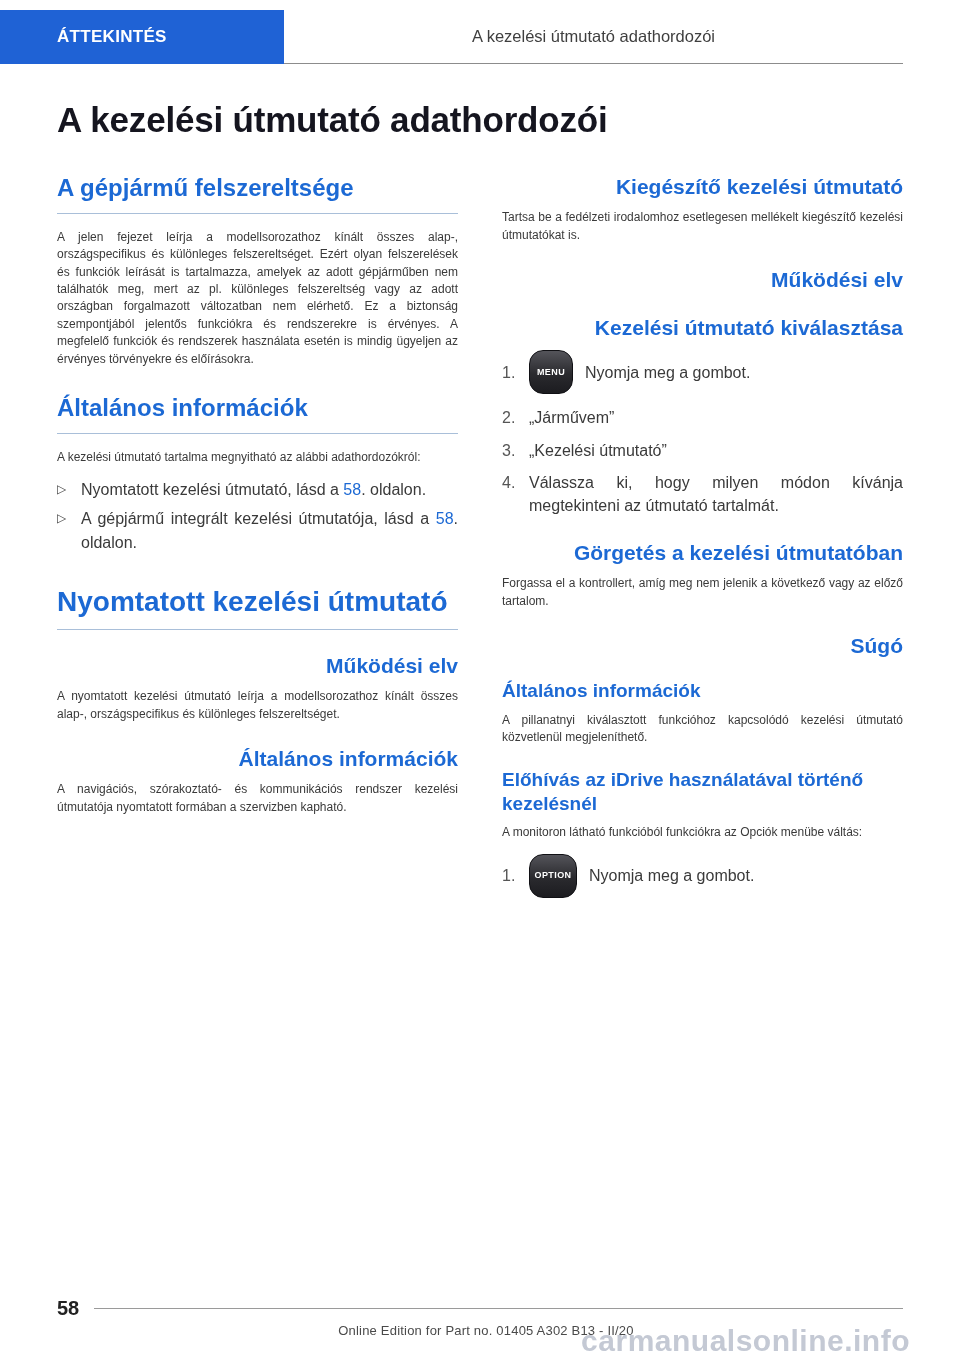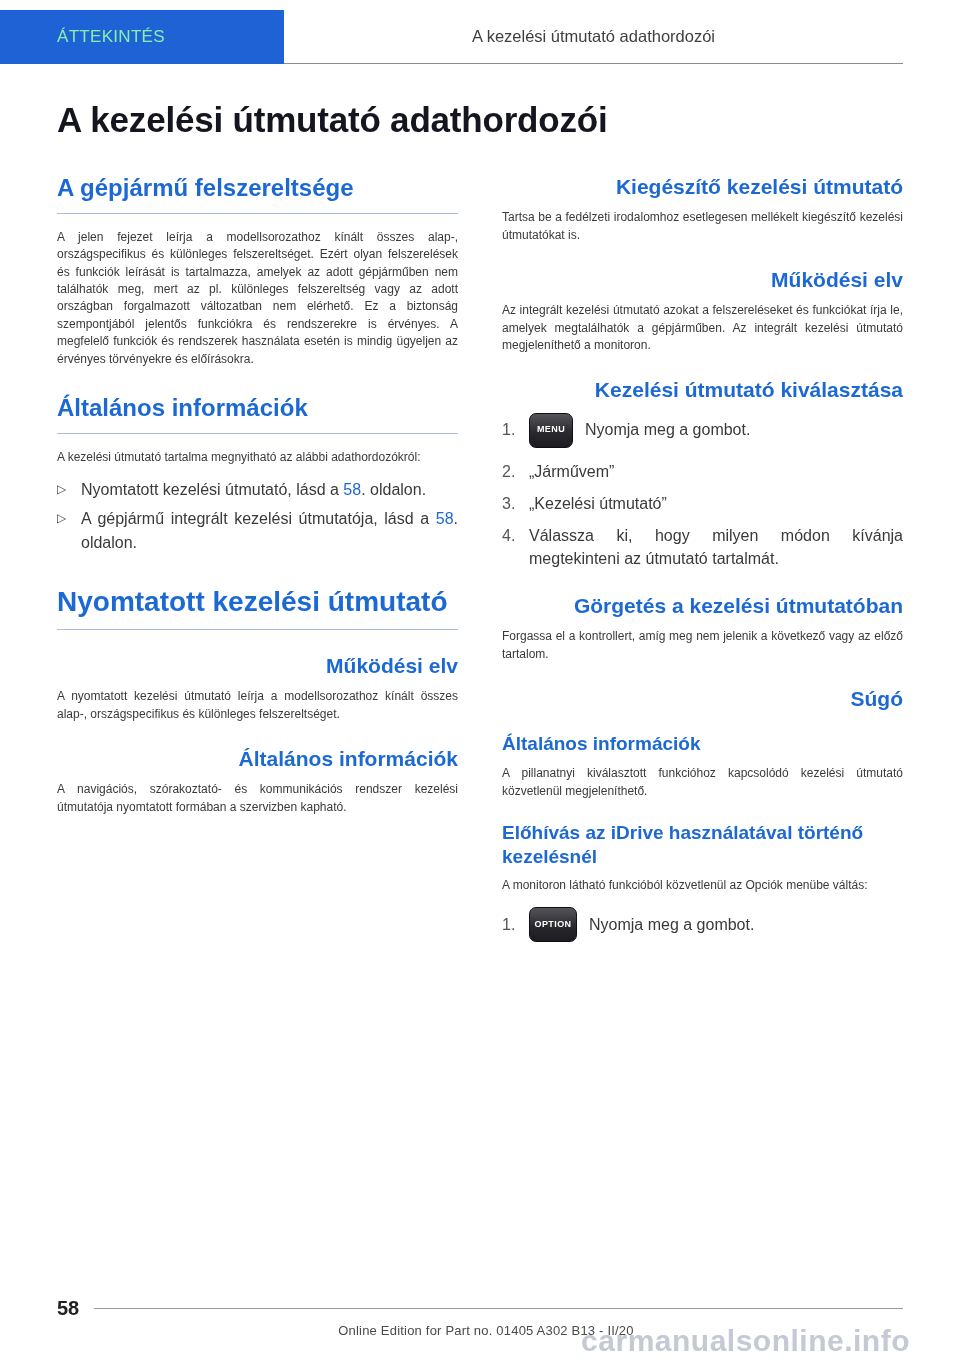--- a/index.html
+++ b/index.html
@@ -11,22 +11,22 @@
     position:relative;
     overflow:hidden;
   }
   
   .topbar {
     position:absolute; top:10px; left:0; right:57px;
     height:54px; display:flex;
   }
   .badge {
     width:284px; flex:none;
-    background:#1f62d5; color:#86efac;
-    font-size:17px; font-weight:400; letter-spacing:0.3px;
+    background:#1f62d5; color:#ffffff;
+    font-size:17px; font-weight:700; letter-spacing:0.3px;
     display:flex; align-items:center; padding-left:57px;
   }
   .topbar-right {
     flex:1; display:flex; align-items:center; justify-content:center;
     border-bottom:1px solid #8c8c8c;
     font-size:16.5px; color:#3f3f3f;
   }
   
   .content { position:absolute; top:100px; left:57px; right:57px; }
   .main-title {
@@ -61,22 +61,22 @@
   .bullet-marker { width:24px; flex:none; font-size:12px; padding-top:3px; color:#444; }
   .bullet-text { flex:1; text-align:justify; }
   .page-link { color:#1c69d4; text-decoration:none; cursor:pointer; }
   
   .steps { list-style:none; margin:4px 0 6px; }
   .step { display:flex; align-items:flex-start; margin-bottom:9px; font-size:16px; line-height:1.45; }
   .step-num { width:27px; flex:none; color:#555; }
   .step-text { flex:1; text-align:justify; }
   .step-icon-row { align-items:center; margin-bottom:12px; }
   .key-icon {
-    flex:none; width:44px; height:35px; margin-right:12px;
-    border-radius:7px; border:1px solid #101014;
+    flex:none; width:44px; height:44px; margin-right:12px;
+    border-radius:14px; border:1px solid #101014;
     background:linear-gradient(180deg,#54545a 0%, #2a2a2e 55%, #1c1c20 100%);
     color:#ffffff; font-size:9px; font-weight:700; letter-spacing:0.4px;
     display:flex; align-items:center; justify-content:center;
   }
   .key-icon-wide { width:48px; }
   
   .footer-row {
     position:absolute; left:57px; right:57px; bottom:42px;
     display:flex; align-items:center;
   }
@@ -132,21 +132,20 @@
         <p>A nyomtatott kezelési útmutató leírja a modellsorozathoz kínált összes alap-, országspecifikus és különleges felszereltséget.</p>
         <h3>Általános információk</h3>
         <p>A navigációs, szórakoztató- és kommunikációs rendszer kezelési útmutatója nyomtatott formában a szervizben kapható.</p>
       </section>
 
       <section class="col">
         <h3>Kiegészítő kezelési útmutató</h3>
         <p>Tartsa be a fedélzeti irodalomhoz esetlegesen mellékelt kiegészítő kezelési útmutatókat is.</p>
 
         <h3>Működési elv</h3>
-        <p>Az integrált kezelési útmutató azokat a felszereléseket és funkciókat írja le, amelyek megtalálhatók a gépjárműben. Az integrált kezelési útmutató megjeleníthető a monitoron.</p>
 
         <h3>Kezelési útmutató kiválasztása</h3>
         <ol class="steps">
           <li class="step step-icon-row">
             <span class="step-num">1.</span>
             <span class="key-icon">MENU</span>
             <span class="step-text">Nyomja meg a gombot.</span>
           </li>
           <li class="step">
             <span class="step-num">2.</span>
@@ -163,21 +162,21 @@
         </ol>
 
         <h3>Görgetés a kezelési útmutatóban</h3>
         <p>Forgassa el a kontrollert, amíg meg nem jelenik a következő vagy az előző tartalom.</p>
 
         <h3>Súgó</h3>
         <h4>Általános információk</h4>
         <p>A pillanatnyi kiválasztott funkcióhoz kapcsolódó kezelési útmutató közvetlenül megjeleníthető.</p>
 
         <h4>Előhívás az iDrive használatával történő kezelésnél</h4>
-        <p>A monitoron látható funkcióból közvetlenül az Opciók menübe váltás:</p>
+        <p>A monitoron látható funkcióból funkciókra az Opciók menübe váltás:</p>
         <ol class="steps">
           <li class="step step-icon-row">
             <span class="step-num">1.</span>
             <span class="key-icon key-icon-wide">OPTION</span>
             <span class="step-text">Nyomja meg a gombot.</span>
           </li>
         </ol>
       </section>
 
     </div>

